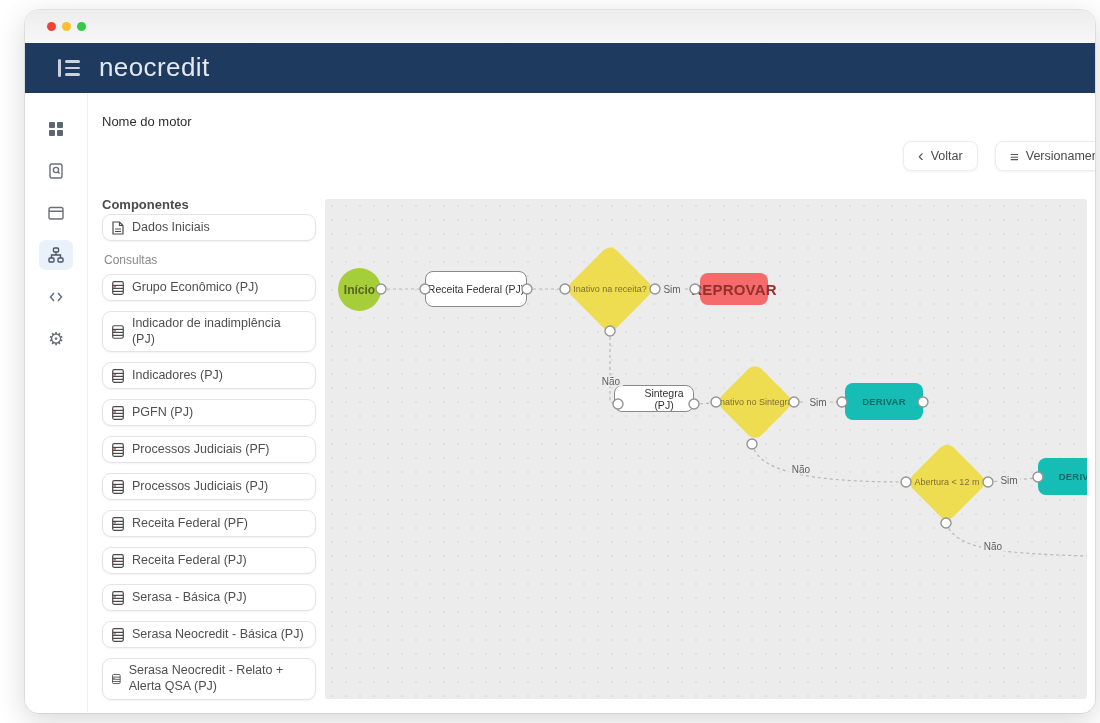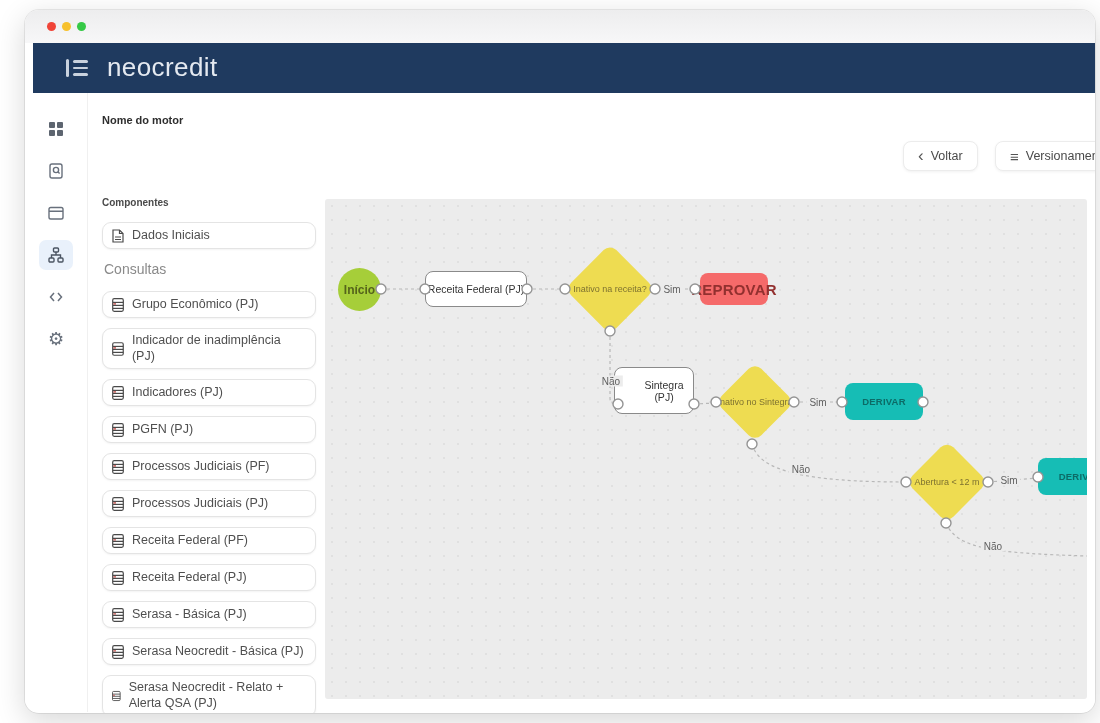--- a/index.html
+++ b/index.html
@@ -10,54 +10,54 @@
     background:#fff; border-radius:14px; overflow:hidden;
     box-shadow:0 8px 30px rgba(0,0,0,.16), 0 0 0 1px #ececec; }
 
   
   .chrome { position:relative; height:33px; background:linear-gradient(#ededee,#f7f7f8); }
   .lights { position:absolute; left:22px; top:12px; display:flex; gap:6px; }
   .light { width:9px; height:9px; border-radius:50%; }
   .light.r { background:#f04438; } .light.y { background:#f7c12d; } .light.g { background:#35c946; }
 
   
-  .appbar { position:relative; height:50px; background:#1f3a5f; display:flex; align-items:center;margin-left:8px; }
+  .appbar { position:relative; height:50px; background:#1f3a5f; display:flex; align-items:center; }
   .menu-icon { position:absolute; left:33px; top:16px; width:24px; height:18px; }
   .menu-icon .vbar { position:absolute; left:0; top:0; width:2.5px; height:18px; background:#c9d2de; border-radius:2px; }
   .menu-icon .hbar { position:absolute; left:7px; height:2.5px; background:#c9d2de; border-radius:2px; }
   .menu-icon .h1 { top:1px; width:15px; } .menu-icon .h2 { top:7.5px; width:15px; } .menu-icon .h3 { top:14px; width:15px; }
   .logo { position:absolute; left:74px; top:9px; font-size:26px; font-weight:500;
     color:#e4e9f0; letter-spacing:.4px; }
 
   
   .appbody { position:relative; height:619px; background:#fff; }
 
   
   .rail { position:absolute; left:0; top:0; width:63px; height:100%; border-right:1px solid #f0f0f0;
     display:flex; flex-direction:column; align-items:center; padding-top:21px; }
   .rail-btn { width:34px; height:30px; display:flex; align-items:center; justify-content:center;
     border-radius:7px; color:#68707c; }
   .rail-btn + .rail-btn { margin-top:12px; }
   .rail-btn.active { background:#e9f1fb; }
   .gear-glyph { font-size:18px; line-height:1; color:#68707c; }
 
   
-  .page-title { position:absolute; left:77px; top:21px; font-size:11px; font-weight:700; color:#2e2e2e; }
+  .page-title { position:absolute; left:77px; top:21px; font-size:13px; font-weight:400; color:#2e2e2e; }
   .btn { position:absolute; top:48px; height:30px; display:flex; align-items:center; gap:7px;
     background:#fff; border:1px solid #ececec; border-radius:8px; padding:0 14px;
     font-size:12.5px; color:#4a4a4a; box-shadow:0 1px 3px rgba(0,0,0,.06); white-space:nowrap; }
   #btn-voltar { left:878px; }
   #btn-version { left:970px; width:140px; overflow:hidden; }
   .chev { font-size:17px; line-height:1; color:#555; margin-top:-2px; }
   .stack-glyph { font-size:15px; line-height:1; color:#555; }
 
   
   .panel { position:absolute; left:77px; top:104px; width:214px; }
-  .panel-title { font-size:10px; font-weight:600; color:#4a4a4a; margin-bottom:14px; }
-  .section-label { font-size:14px; color:#8a8a8a; margin:12px 0 14px 2px; }
+  .panel-title { font-size:13px; font-weight:600; color:#4a4a4a; margin-bottom:2px; }
+  .section-label { font-size:12px; color:#8a8a8a; margin:12px 0 7px 2px; }
   .comp-list { display:flex; flex-direction:column; gap:10px; }
   .comp-item { display:flex; align-items:center; gap:8px; min-height:27px; padding:4px 9px;
     background:#fff; border:1px solid #e4e4e4; border-radius:9px;
     box-shadow:0 1px 2px rgba(0,0,0,.05); }
   .comp-item .lbl { font-size:12.5px; color:#4f4f4f; line-height:1.25; }
 
   
   .canvas { position:absolute; left:300px; top:106px; width:762px; height:500px;
     background-color:#ececec;
     background-image:radial-gradient(#e0e0e0 1px, transparent 1.3px);
@@ -74,21 +74,21 @@
   .diamond .dlabel { position:absolute; inset:-14px; display:flex; align-items:center; justify-content:center;
     text-align:center; font-size:9px; line-height:1.2; color:#7e7230; z-index:2; }
   .dlabel.nowrap { white-space:nowrap; }
   .edge-label { position:absolute; z-index:3; transform:translate(-50%,-50%);
     font-size:10px; color:#5f5f5f; background:#ececec; padding:0 3px; }
 
   #n-start   { left:13px;  top:69px;  width:43px;  height:43px; }
   #n-receita { left:100px; top:72px;  width:102px; height:36px; }
   #d1        { left:253px; top:58px;  width:64px;  height:64px; }
   #n-reprovar{ left:375px; top:74px;  width:68px;  height:32px; }
-  #n-sintegra{ left:289px; top:168px; width:80px;  height:47px;padding-left:20px; }
+  #n-sintegra{ left:289px; top:186px; width:80px;  height:27px;padding-left:20px; }
   #d2        { left:402px; top:175px; width:56px;  height:56px; }
   #n-derivar1{ left:520px; top:184px; width:78px;  height:37px; }
   #d3        { left:593px; top:254px; width:58px;  height:58px; }
   #n-derivar2{ left:713px; top:259px; width:85px;  height:37px; }
 
   #el-sim1 { left:347px; top:90px; }
   #el-nao1 { left:286px; top:182px; }
   #el-sim2 { left:493px; top:203px; }
   #el-nao2 { left:476px; top:270px; }
   #el-sim3 { left:684px; top:281px; }

